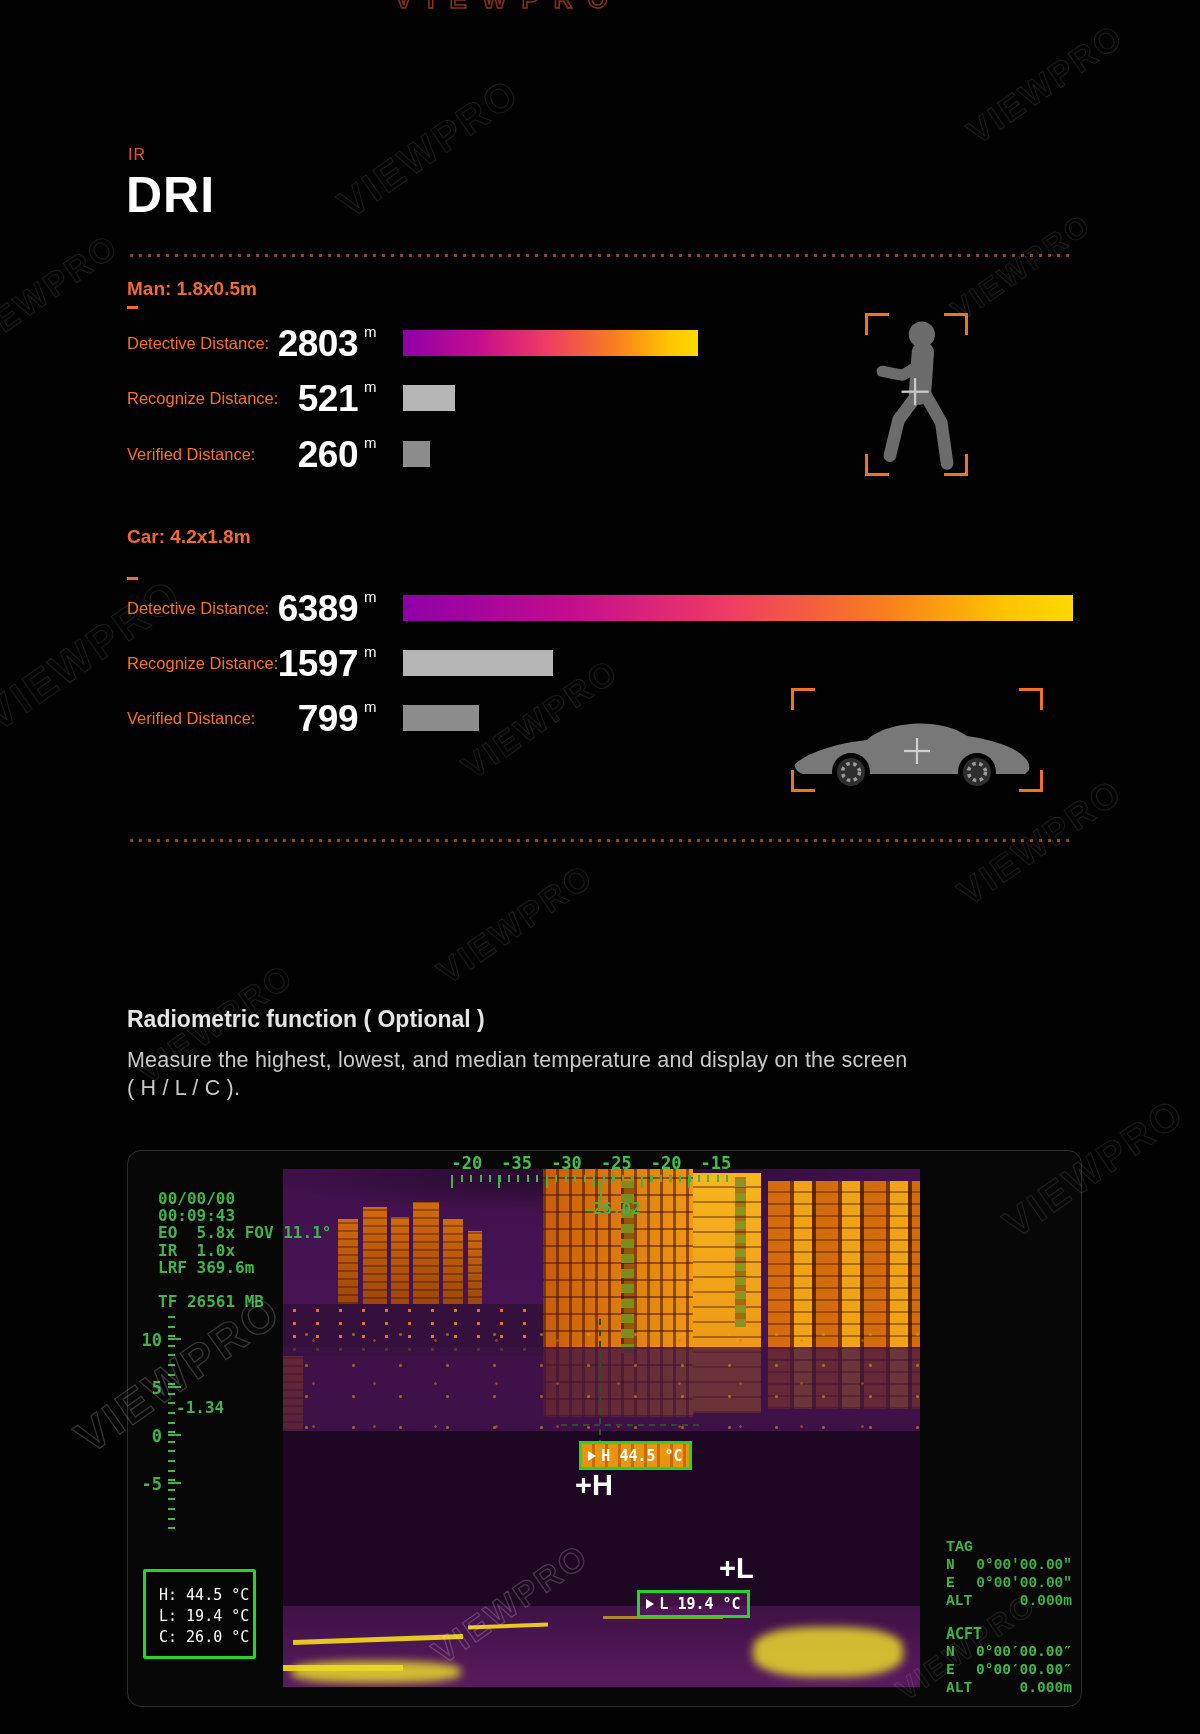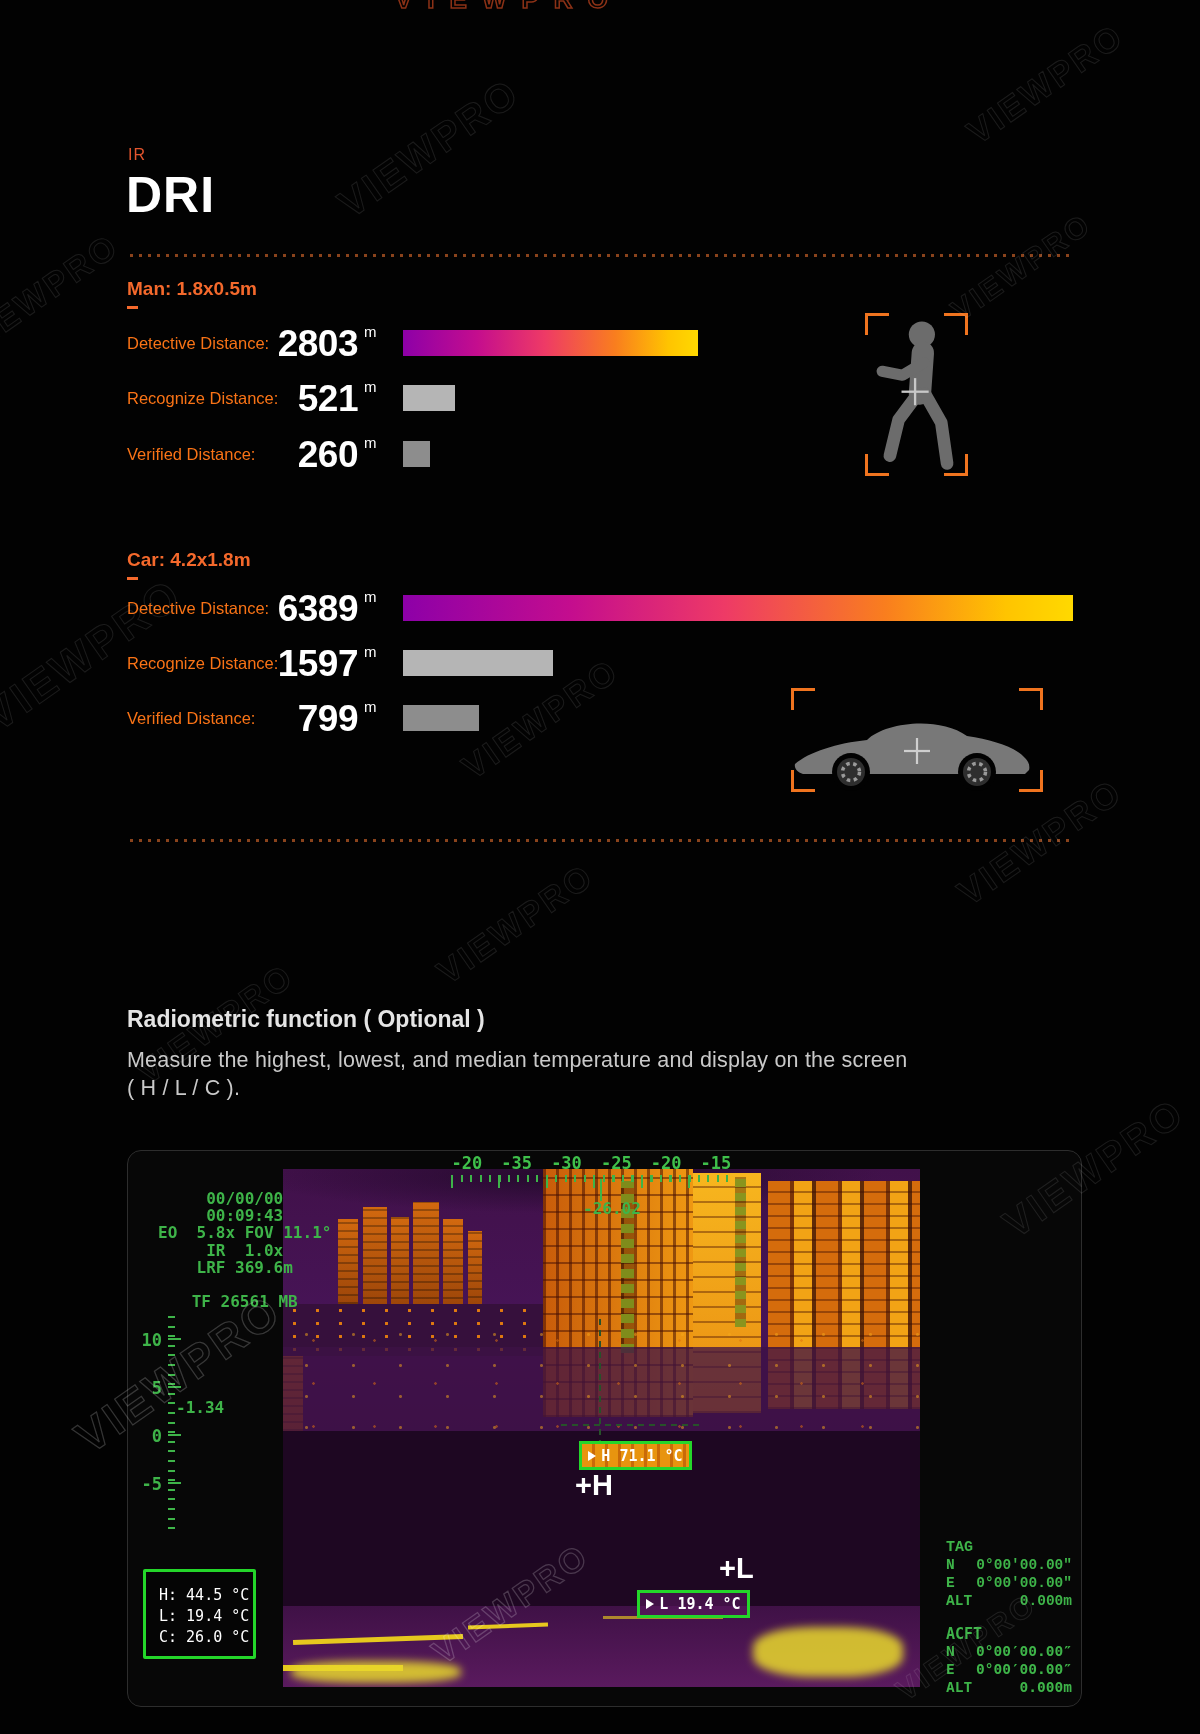--- a/index.html
+++ b/index.html
@@ -56,21 +56,21 @@
   .ruler-nums span{width:49.8px;text-align:center;font-family:"DejaVu Sans Mono",monospace;
                    font-size:17px;font-weight:700;color:#3fc04b;}
   .ticks-minor{position:absolute;left:323px;top:24px;width:280px;height:7px;z-index:6;
                background:repeating-linear-gradient(90deg,#3eb449 0 2px,transparent 2px 9.5px);}
   .ticks-major{position:absolute;left:323px;top:24px;width:280px;height:13px;z-index:6;
                background:repeating-linear-gradient(90deg,#3eb449 0 2px,transparent 2px 47.5px);}
   .ruler-marker{position:absolute;left:472px;top:28px;width:2px;height:22px;background:#3eb449;z-index:6;}
   .ruler-marker-label{position:absolute;left:455px;top:48px;font-size:16px;font-weight:700;z-index:6;}
 
   .osd-topleft{position:absolute;left:30px;top:38px;z-index:6;}
-  .osd-topleft div{height:17.2px;font-size:16px;font-weight:700;white-space:pre;text-align:center;}
+  .osd-topleft div{height:17.2px;font-size:16px;font-weight:700;white-space:pre;}
 
   .vticks-minor{position:absolute;left:40px;top:165px;width:7px;height:215px;z-index:6;
                 background:repeating-linear-gradient(180deg,#3eb449 0 2px,transparent 2px 9.6px);}
   .vticks-major{position:absolute;left:40px;top:187px;width:13px;height:150px;z-index:6;
                 background:repeating-linear-gradient(180deg,#3eb449 0 2px,transparent 2px 48px);}
   .vnum{position:absolute;width:28px;text-align:right;left:6px;font-size:17px;font-weight:700;z-index:6;}
   .vmarker{position:absolute;left:48px;top:247px;font-size:16px;font-weight:700;z-index:6;}
 
   .hlc-box{position:absolute;left:15px;top:418px;width:113px;height:90px;border:3px solid #24d62a;
            border-radius:2px;background:rgba(5,5,5,0.9);padding:13px 0 0 13px;z-index:7;}
@@ -189,21 +189,21 @@
     <line x1="55" y1="36" x2="52" y2="78" stroke="#6c6c6c" stroke-width="23" stroke-linecap="round"></line>
     <polyline points="56,46 34,59 13,55" fill="none" stroke="#6c6c6c" stroke-width="11.5" stroke-linecap="round" stroke-linejoin="round"></polyline>
     <polyline points="50,78 30,105 21,142" fill="none" stroke="#6c6c6c" stroke-width="13" stroke-linecap="round" stroke-linejoin="round"></polyline>
     <polyline points="57,78 74,108 80,150" fill="none" stroke="#6c6c6c" stroke-width="13" stroke-linecap="round" stroke-linejoin="round"></polyline>
     <g stroke="#c8c8c8" stroke-width="2.4">
       <line x1="47" y1="62" x2="47" y2="90"></line>
         <line x1="33" y1="76" x2="61" y2="76"></line>
     </g>
   </svg>
 
-  <div class="sec-head" style="top:549px;">Car: 4.2x1.8m</div>
+  <div class="sec-head" style="top:526px;">Car: 4.2x1.8m</div>
   <div class="sec-dash" style="top:577px;"></div>
 
   <div class="spec-row" style="top:595px;">
     <span class="row-label">Detective Distance:</span>
     <span class="row-value">6389</span>
     <span class="row-unit">m</span>
     <span class="bar gradient" style="width: 670px;"></span>
   </div>
   <div class="spec-row" style="top:650px;">
     <span class="row-label">Recognize Distance:</span>
@@ -272,21 +272,21 @@
       <div class="mark" style="left:0;top:496px;width:120px;height:6px;"></div>
       <div class="mark" style="left:185px;top:455px;width:80px;height:4px;transform:rotate(-2deg);"></div>
       <div class="mark" style="left:320px;top:447px;width:120px;height:3px;opacity:.65;"></div>
       <div class="glow" style="left:8px;top:492px;width:170px;height:22px;"></div>
       <div class="glow" style="left:470px;top:458px;width:150px;height:50px;"></div>
       <div class="chl-v"></div>
       <div class="chl-h"></div>
 
       <div class="temp-box hbox">
         <span class="tri"></span>
-        <span>H 71.1 °C</span>
+        <span>H 44.5 °C</span>
       </div>
       <div class="cross-label" style="left:292px;top:300px;">+H</div>
       <div class="temp-box lbox">
         <span class="tri"></span>
         <span>L 19.4 °C</span>
       </div>
       <div class="cross-label" style="left:436px;top:383px;">+L</div>
     </div>
 
     <div class="ruler-nums osd">

